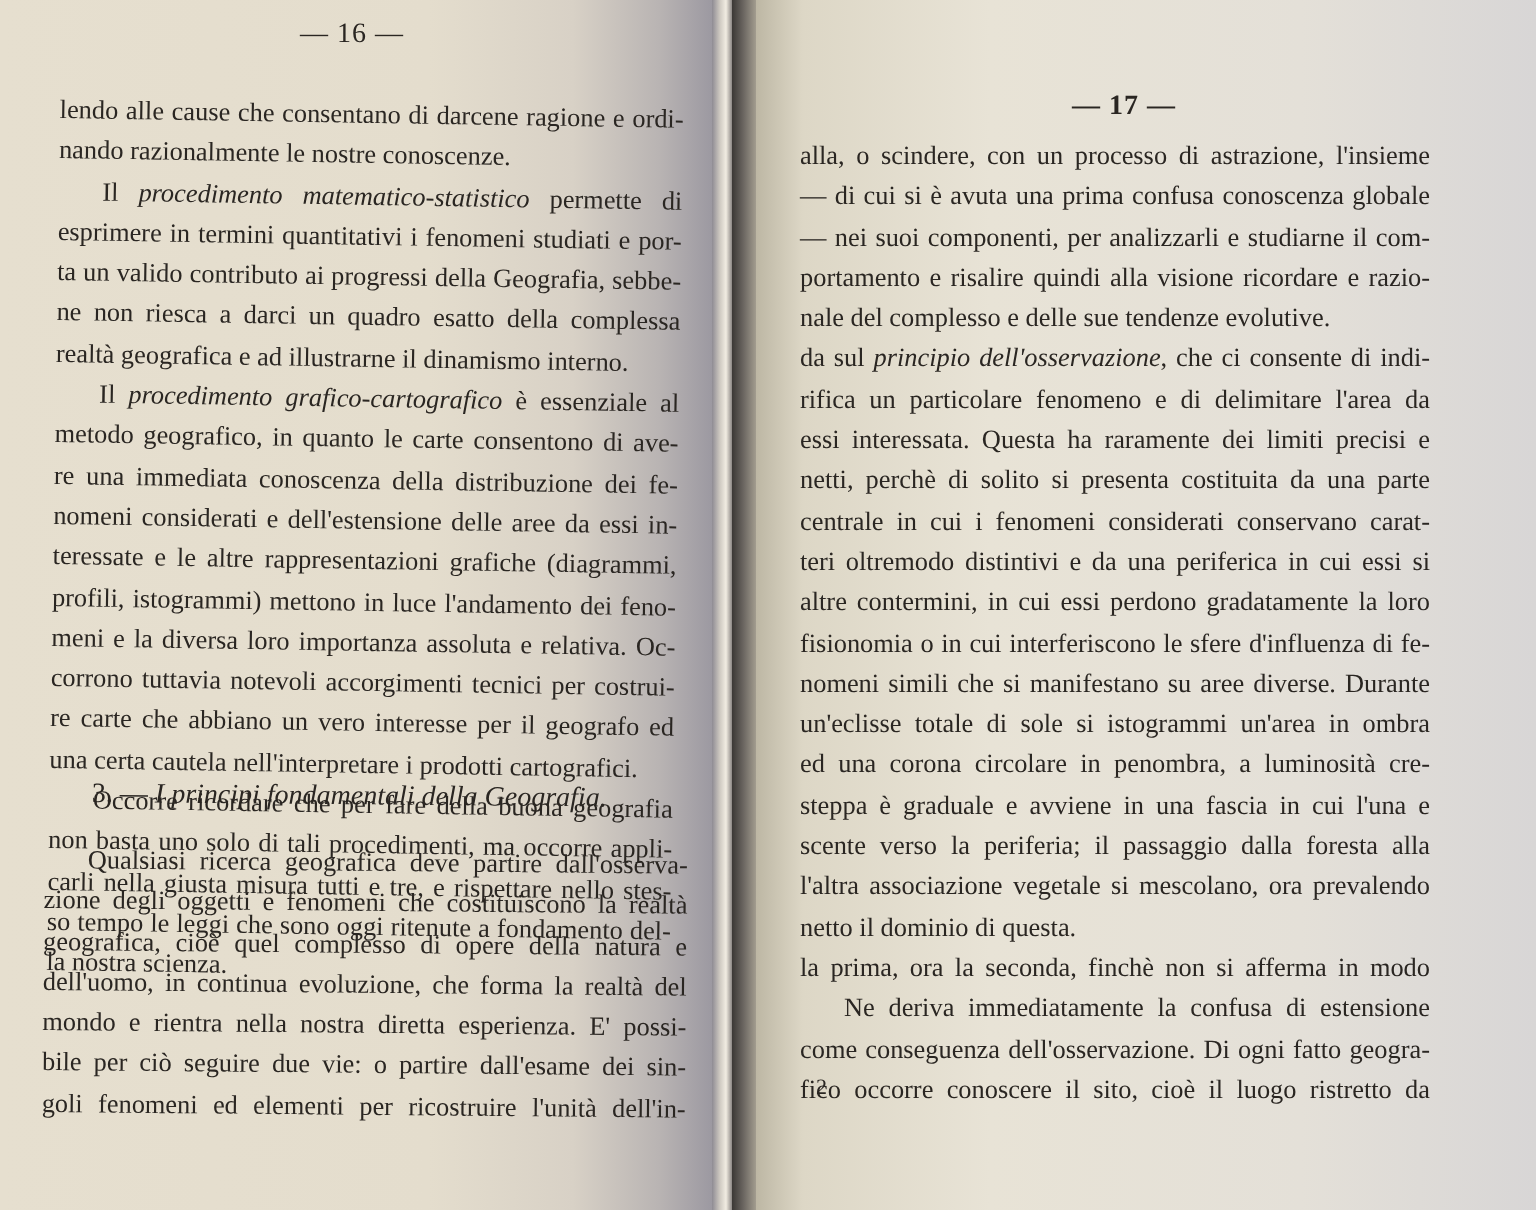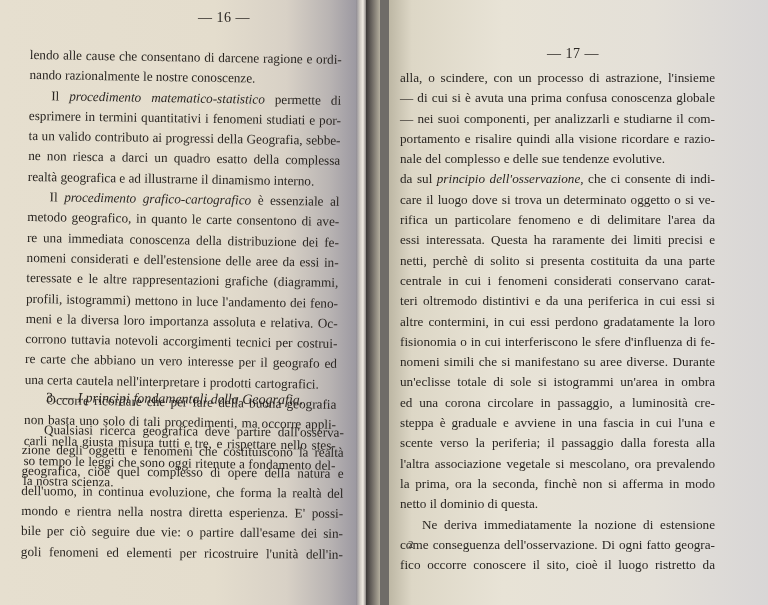--- a/index.html
+++ b/index.html
@@ -21,22 +21,23 @@
   }
   .page-left-edge {
     position: absolute; left: 356px; top: 0; bottom: 0; width: 10px;
     background: linear-gradient(90deg, #8e8b93, #cfcac2 40%, #f1ece2 70%, #8c8784);
   }
   .gutter {
     position: absolute; left: 366px; top: 0; bottom: 0; width: 14px;
     background: linear-gradient(90deg, #3b3835 0%, #6a6560 40%, #b4ae9e 100%);
   }
   .page-right {
-    left: 389px; right: 0;
+    left: 378px; right: 0;
     background: linear-gradient(90deg, #bdb7a4 0%, #ddd7c6 6%, #e8e3d6 30%, #e4e0d8 70%, #d8d6d6 100%);
+    font-weight: bold;
   }
   .folio {
     position: absolute; font-size: 14px; letter-spacing: 0.5px;
   }
   .text-block {
     position: absolute; font-size: 13.2px; line-height: 20.3px;
     text-align: justify;
   }
   .text-block .line { display: block; white-space: nowrap; text-align: justify; text-align-last: justify; }
   .text-block .line.last { text-align-last: left; }
@@ -50,21 +51,21 @@
   }
   .right-text { left: 400px; top: 61px; width: 315px; }
   .footer-sig { position: absolute; left: 408px; top: 538px; font-size: 11px; }
 </style>
 </head>
 <body>
 
 <div class="spread">
 
   <div class="page page-left">
-    <div class="folio" style="left:150px; top:10px;margin-left:48px;">— 16 —</div>
+    <div class="folio" style="left:150px; top:10px;">— 16 —</div>
 
     <div class="text-block left-text">
 
       <span class="line">lendo alle cause che consentano di darcene ragione e ordi-</span>
       <span class="line last">nando razionalmente le nostre conoscenze.</span>
 
       <span class="line indent">Il <em>procedimento matematico-statistico</em> permette di</span>
       <span class="line">esprimere in termini quantitativi i fenomeni studiati e por-</span>
       <span class="line">ta un valido contributo ai progressi della Geografia, sebbe-</span>
       <span class="line">ne non riesca a darci un quadro esatto della complessa</span>
@@ -113,37 +114,36 @@
 
   <div class="text-block right-text" style="top:68px;">
 
     <span class="line">alla, o scindere, con un processo di astrazione, l'insieme</span>
     <span class="line">— di cui si è avuta una prima confusa conoscenza globale</span>
     <span class="line">— nei suoi componenti, per analizzarli e studiarne il com-</span>
     <span class="line">portamento e risalire quindi alla visione ricordare e razio-</span>
     <span class="line last">nale del complesso e delle sue tendenze evolutive.</span>
 
     <span class="line">da sul <em>principio dell'osservazione</em>, che ci consente di indi-</span>
-    <span class="line">care il luogo dove si trova un determinato oggetto o si ve-</span>
     <span class="line">rifica un particolare fenomeno e di delimitare l'area da</span>
     <span class="line">essi interessata. Questa ha raramente dei limiti precisi e</span>
     <span class="line">netti, perchè di solito si presenta costituita da una parte</span>
     <span class="line">centrale in cui i fenomeni considerati conservano carat-</span>
     <span class="line">teri oltremodo distintivi e da una periferica in cui essi si</span>
     <span class="line">altre contermini, in cui essi perdono gradatamente la loro</span>
     <span class="line">fisionomia o in cui interferiscono le sfere d'influenza di fe-</span>
     <span class="line">nomeni simili che si manifestano su aree diverse. Durante</span>
     <span class="line">un'eclisse totale di sole si istogrammi un'area in ombra</span>
-    <span class="line">ed una corona circolare in passaggio, a luminosità cre-</span>
+    <span class="line">ed una corona circolare in penombra, a luminosità cre-</span>
     <span class="line">steppa è graduale e avviene in una fascia in cui l'una e</span>
     <span class="line">scente verso la periferia; il passaggio dalla foresta alla</span>
     <span class="line">l'altra associazione vegetale si mescolano, ora prevalendo</span>
+    <span class="line last">netto il dominio di questa.</span>
     <span class="line">la prima, ora la seconda, finchè non si afferma in modo</span>
-    <span class="line last">netto il dominio di questa.</span>
 
-    <span class="line indent">Ne deriva immediatamente la nozione di estensione</span>
+    <span class="line indent">Ne deriva immediatamente la confusa di estensione</span>
     <span class="line">come conseguenza dell'osservazione. Di ogni fatto geogra-</span>
     <span class="line">fico occorre conoscere il sito, cioè il luogo ristretto da</span>
 
   </div>
 
   <div class="footer-sig">2</div>
 </div>
 
 </body></html>

